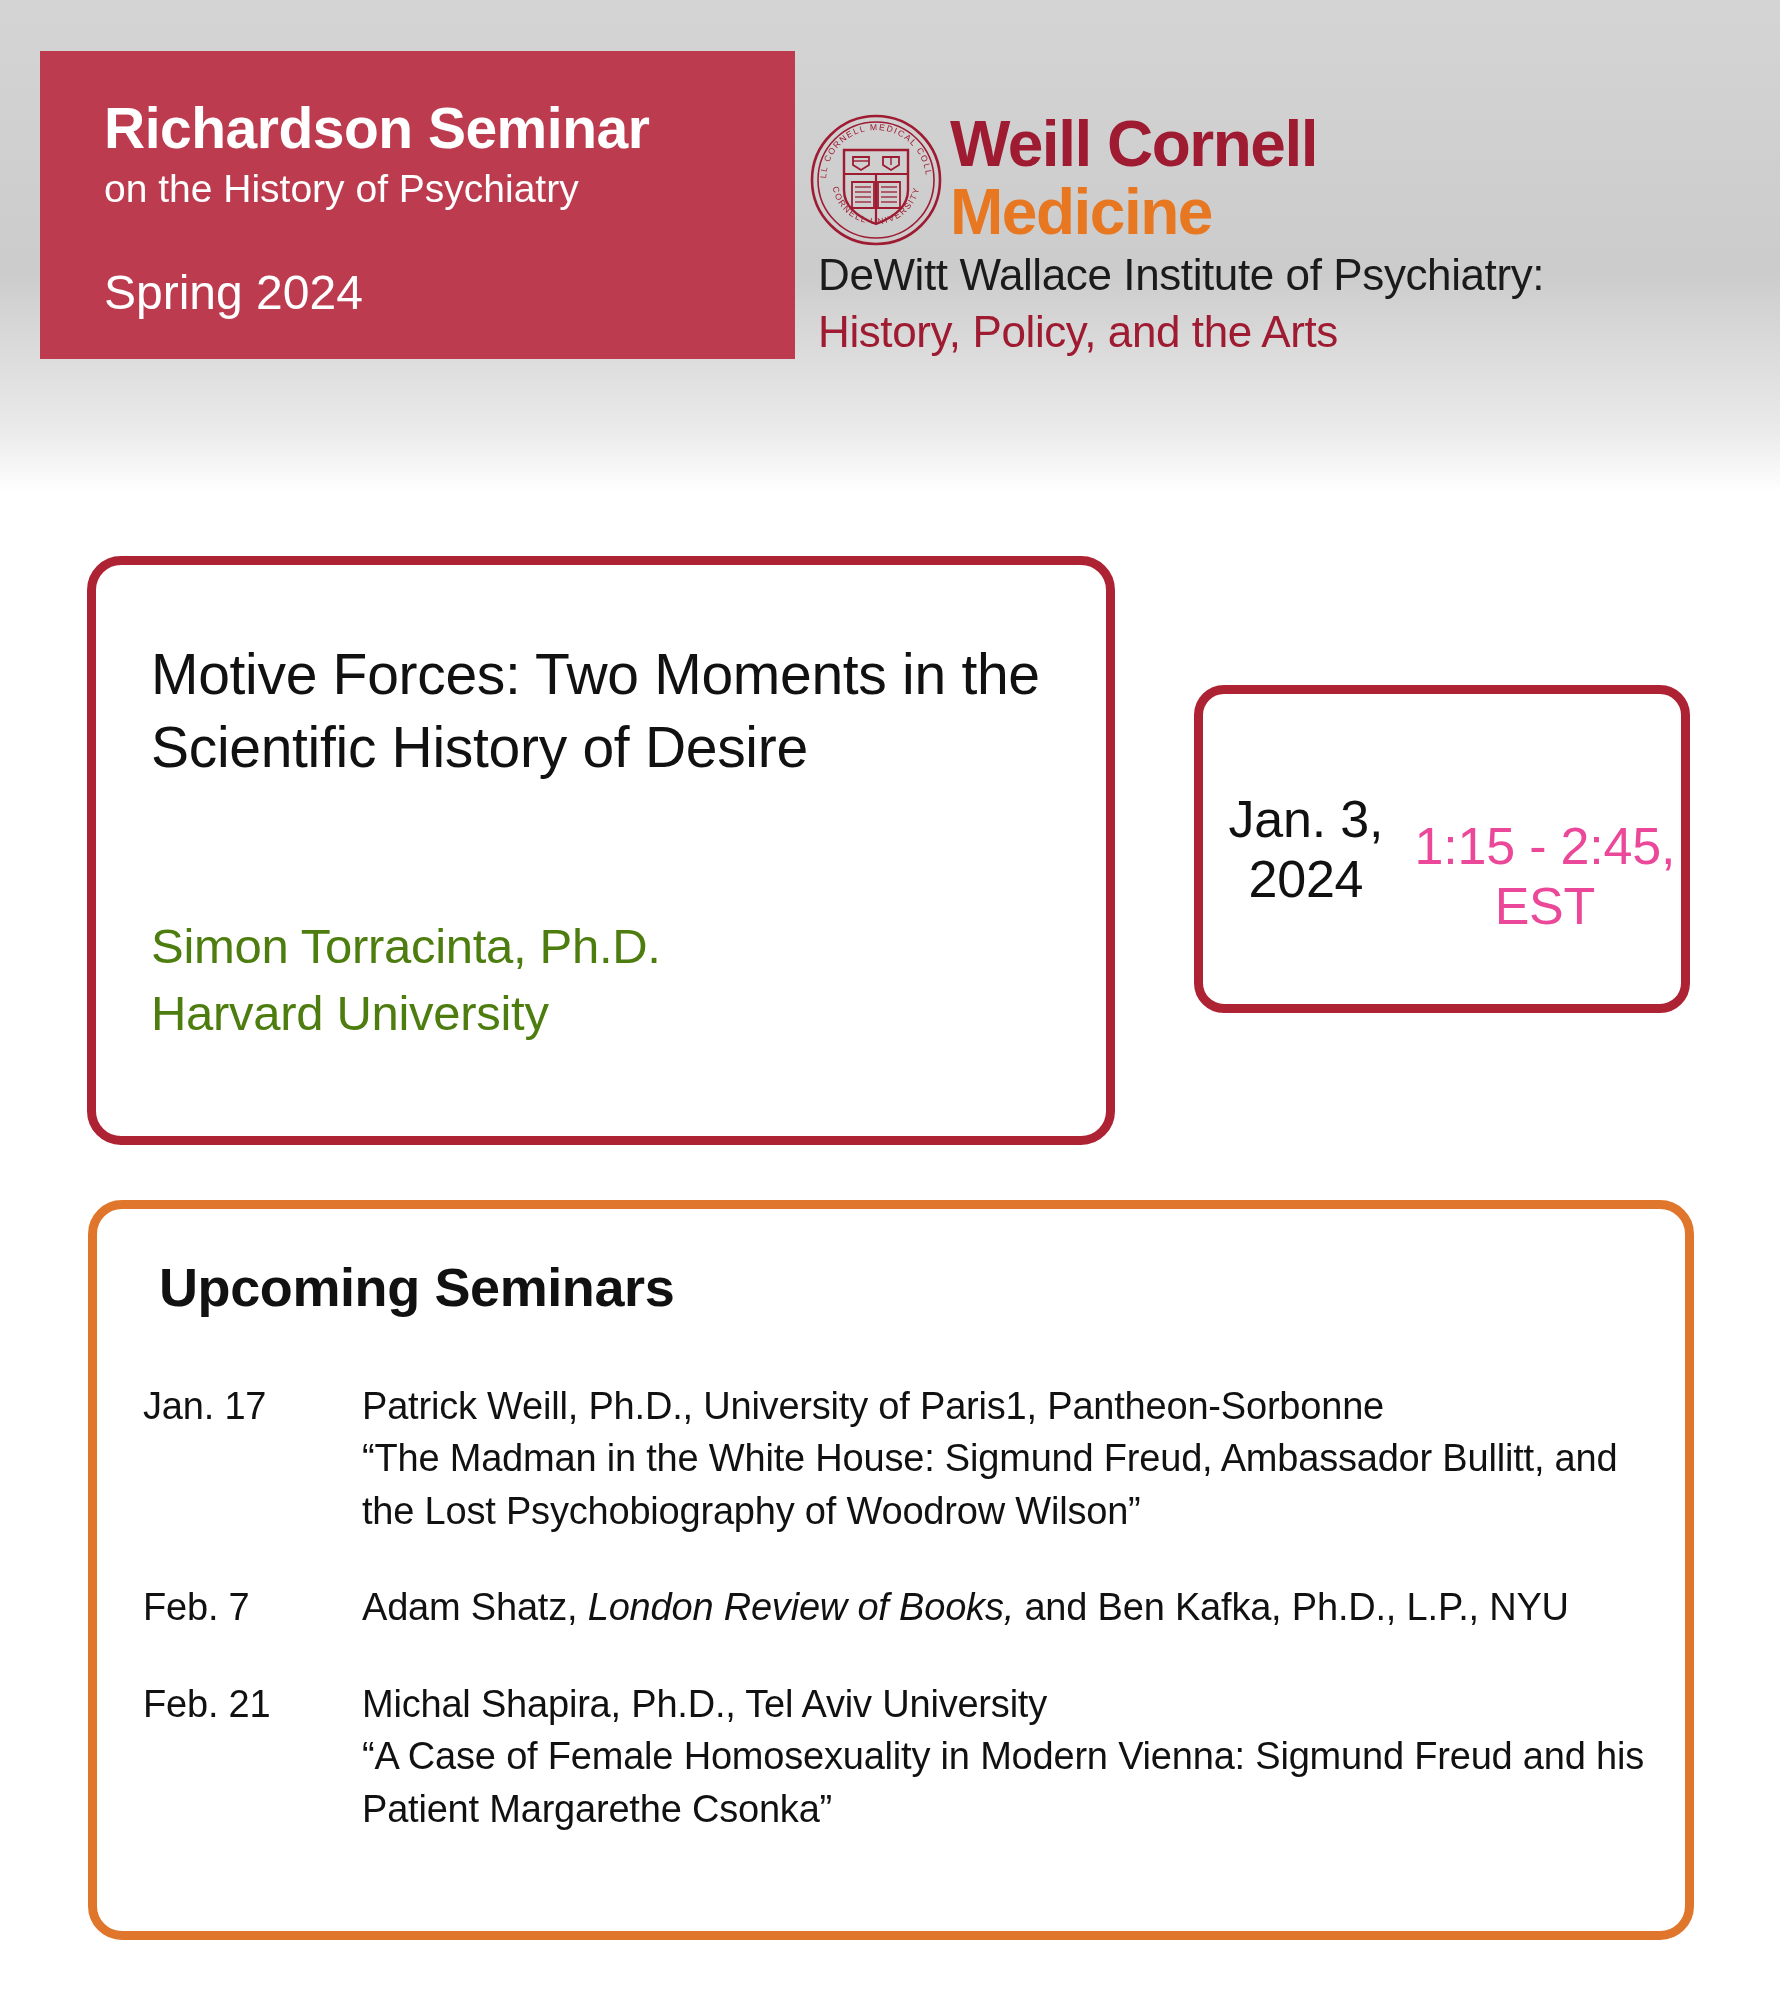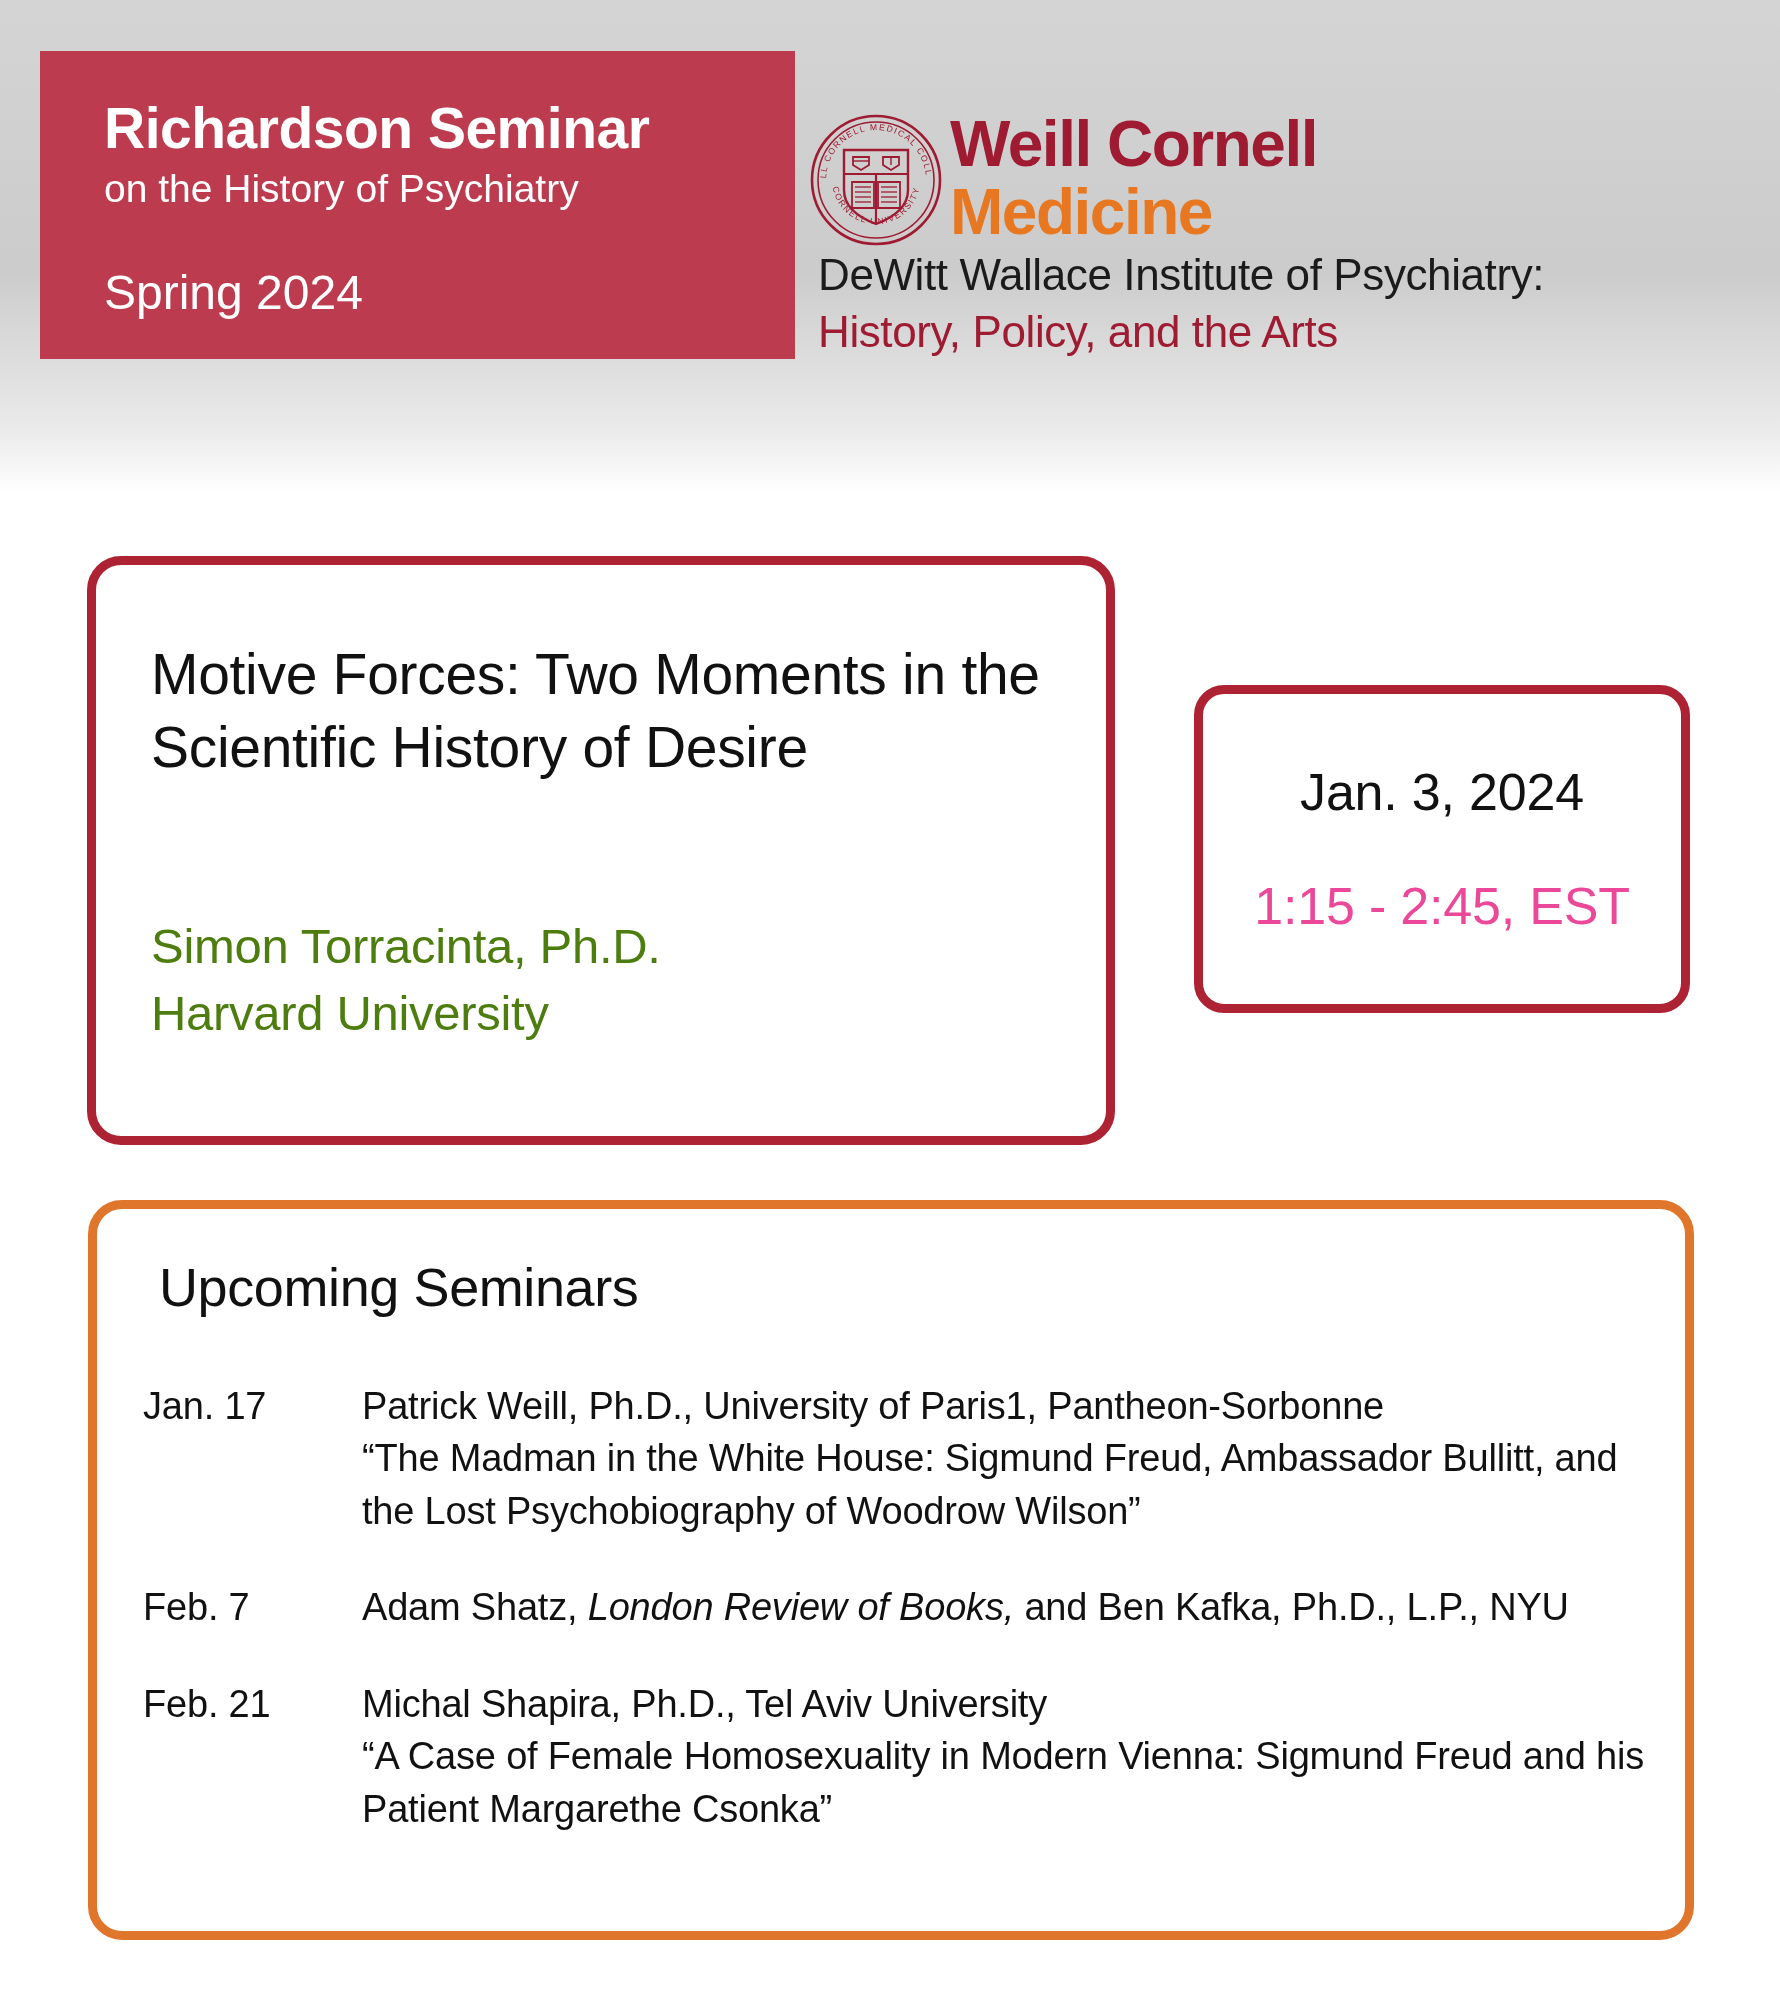--- a/index.html
+++ b/index.html
@@ -196,21 +196,21 @@
     position: absolute;
     left: 1194px;
     top: 685px;
     width: 496px;
     height: 328px;
     border: 9px solid #ae2334;
     border-radius: 30px;
     box-sizing: border-box;
     background: #ffffff;
     display: flex;
-    flex-direction: column;
+    flex-direction: row;
     align-items: center;
     justify-content: center;
   }
   .date-line {
     font-size: 52px;
     color: #111111;
     letter-spacing: -0.2px;
     text-align: center;
   }
   .time-line {
@@ -231,21 +231,21 @@
     border: 9px solid #e0762b;
     border-radius: 34px;
     box-sizing: border-box;
     background: #ffffff;
   }
   .upcoming-heading {
     position: absolute;
     left: 62px;
     top: 47px;
     font-size: 54px;
-    font-weight: normal;
+    font-weight: bold;
     color: #111111;
     letter-spacing: -0.4px;
   }
   .seminar-list {
     position: absolute;
     left: 46px;
     top: 171px;
     right: 24px;
   }
   .seminar-row {

